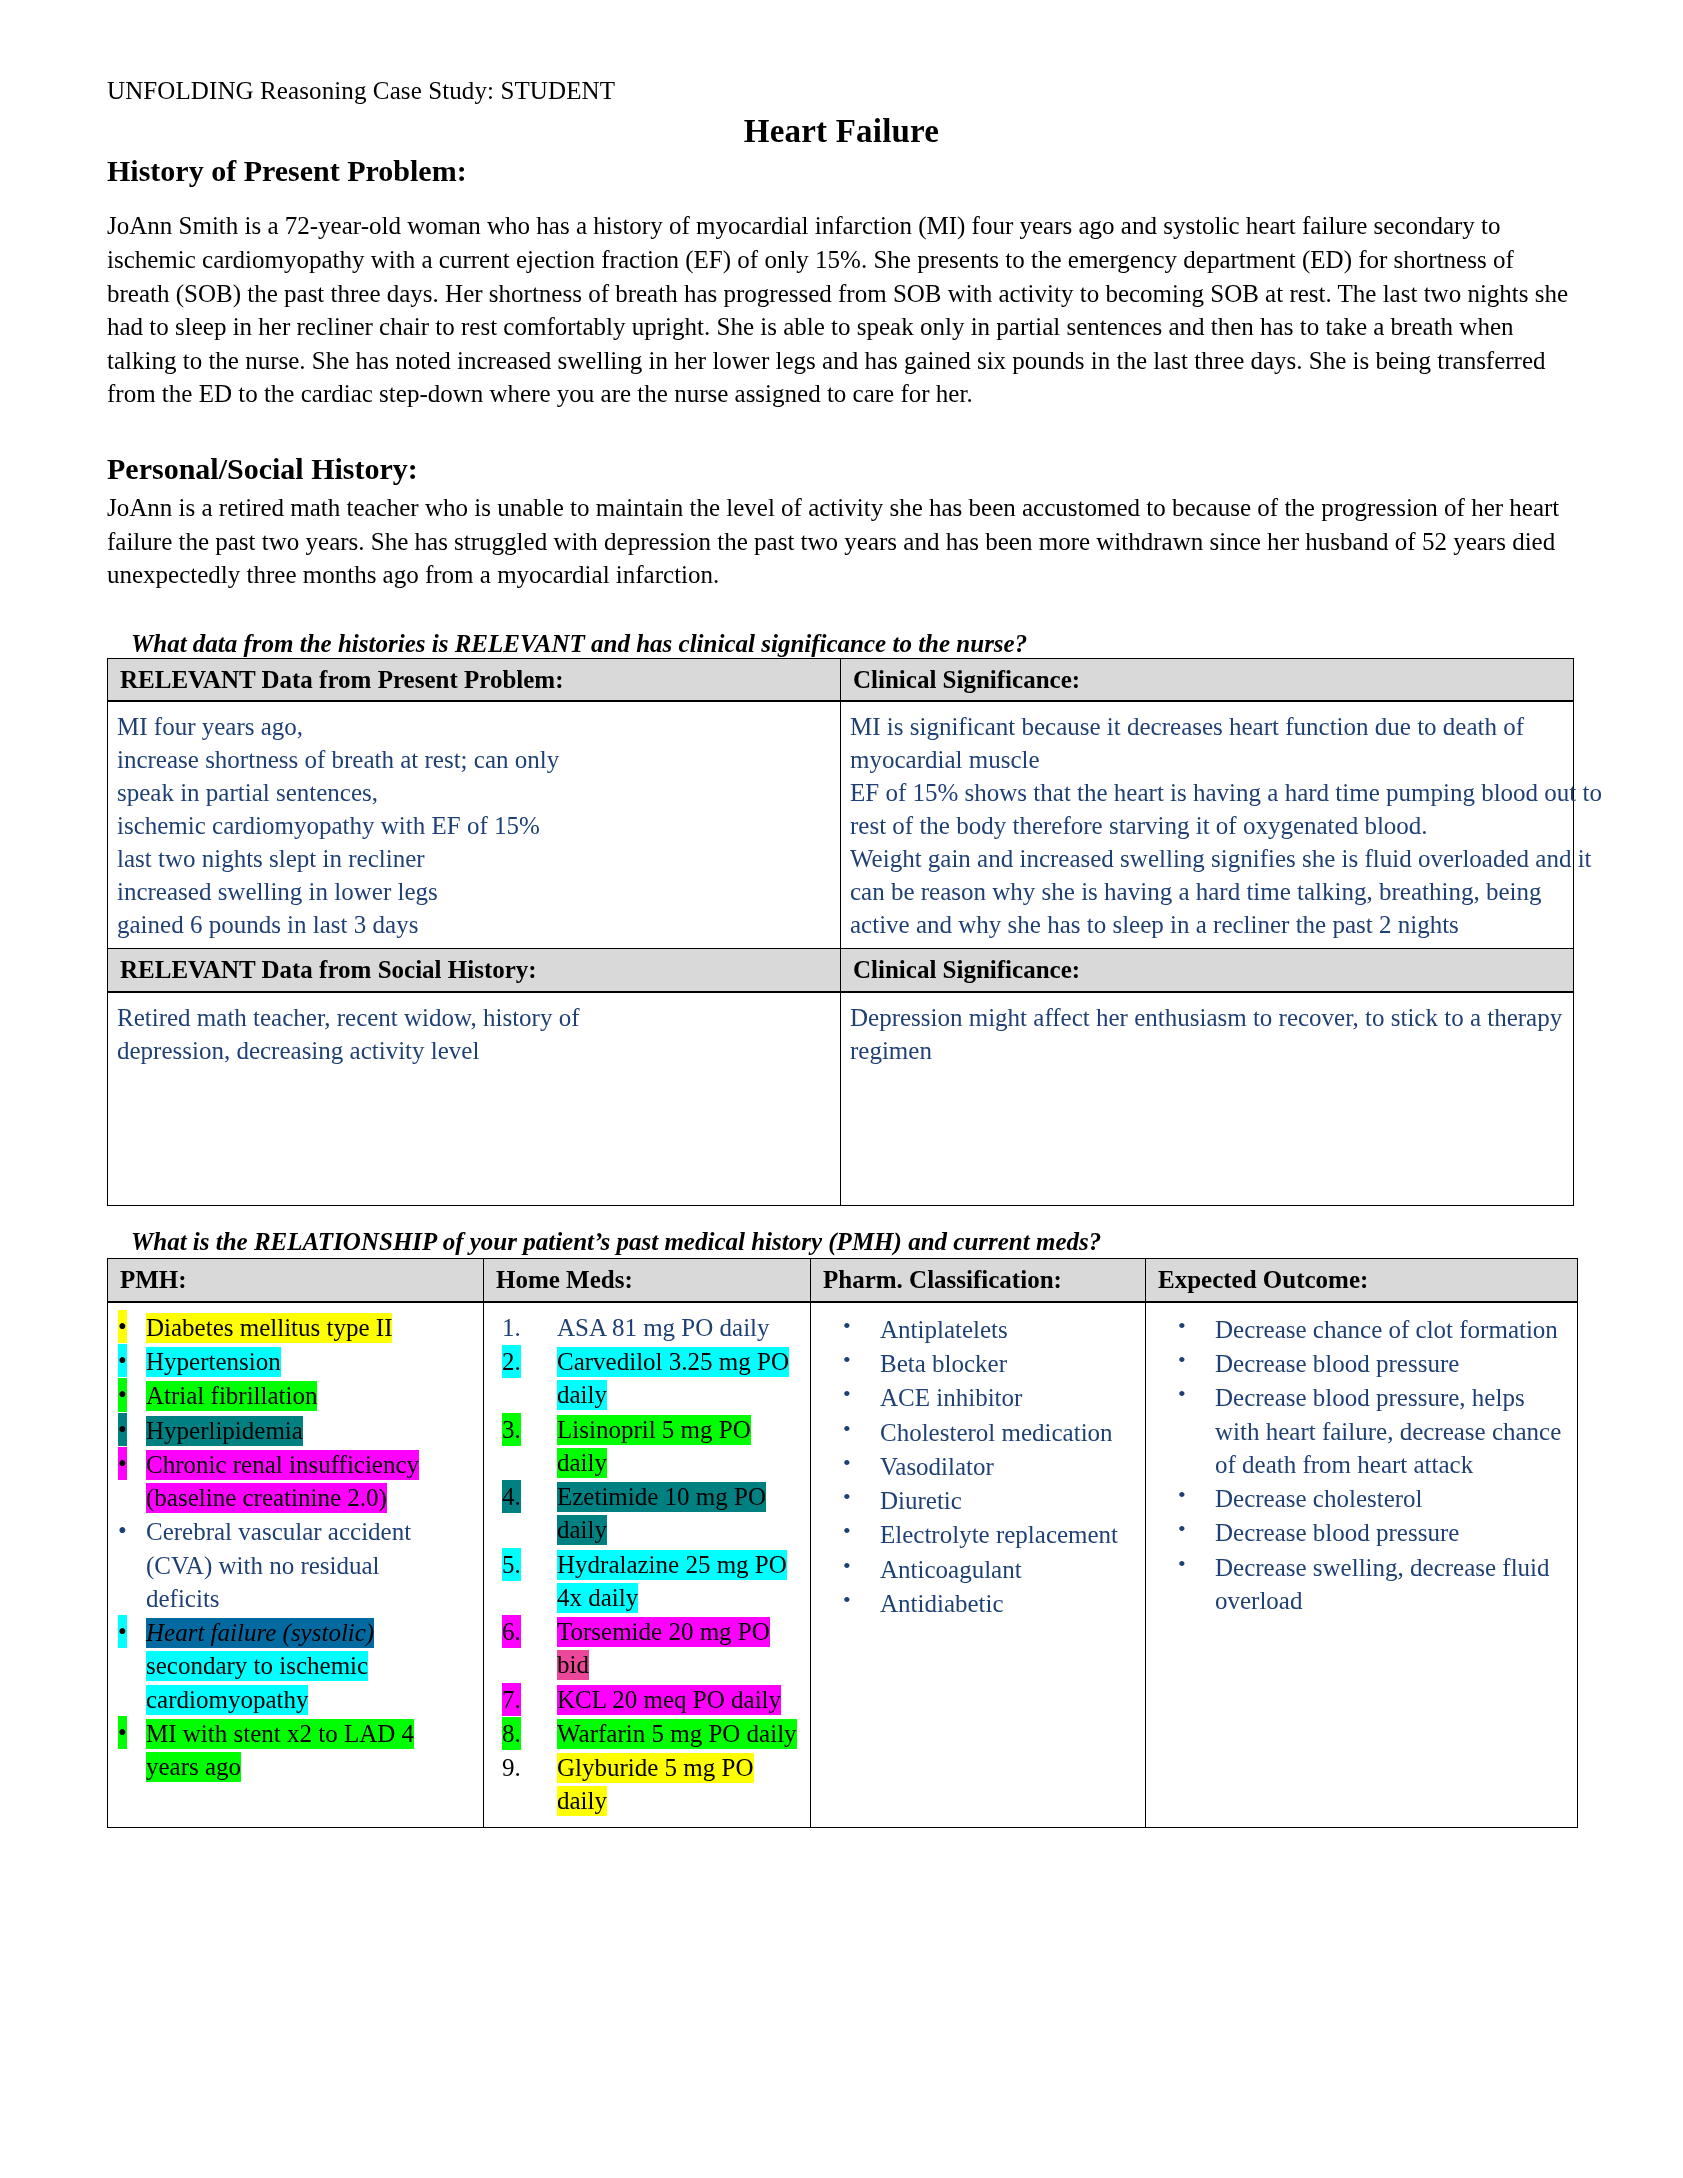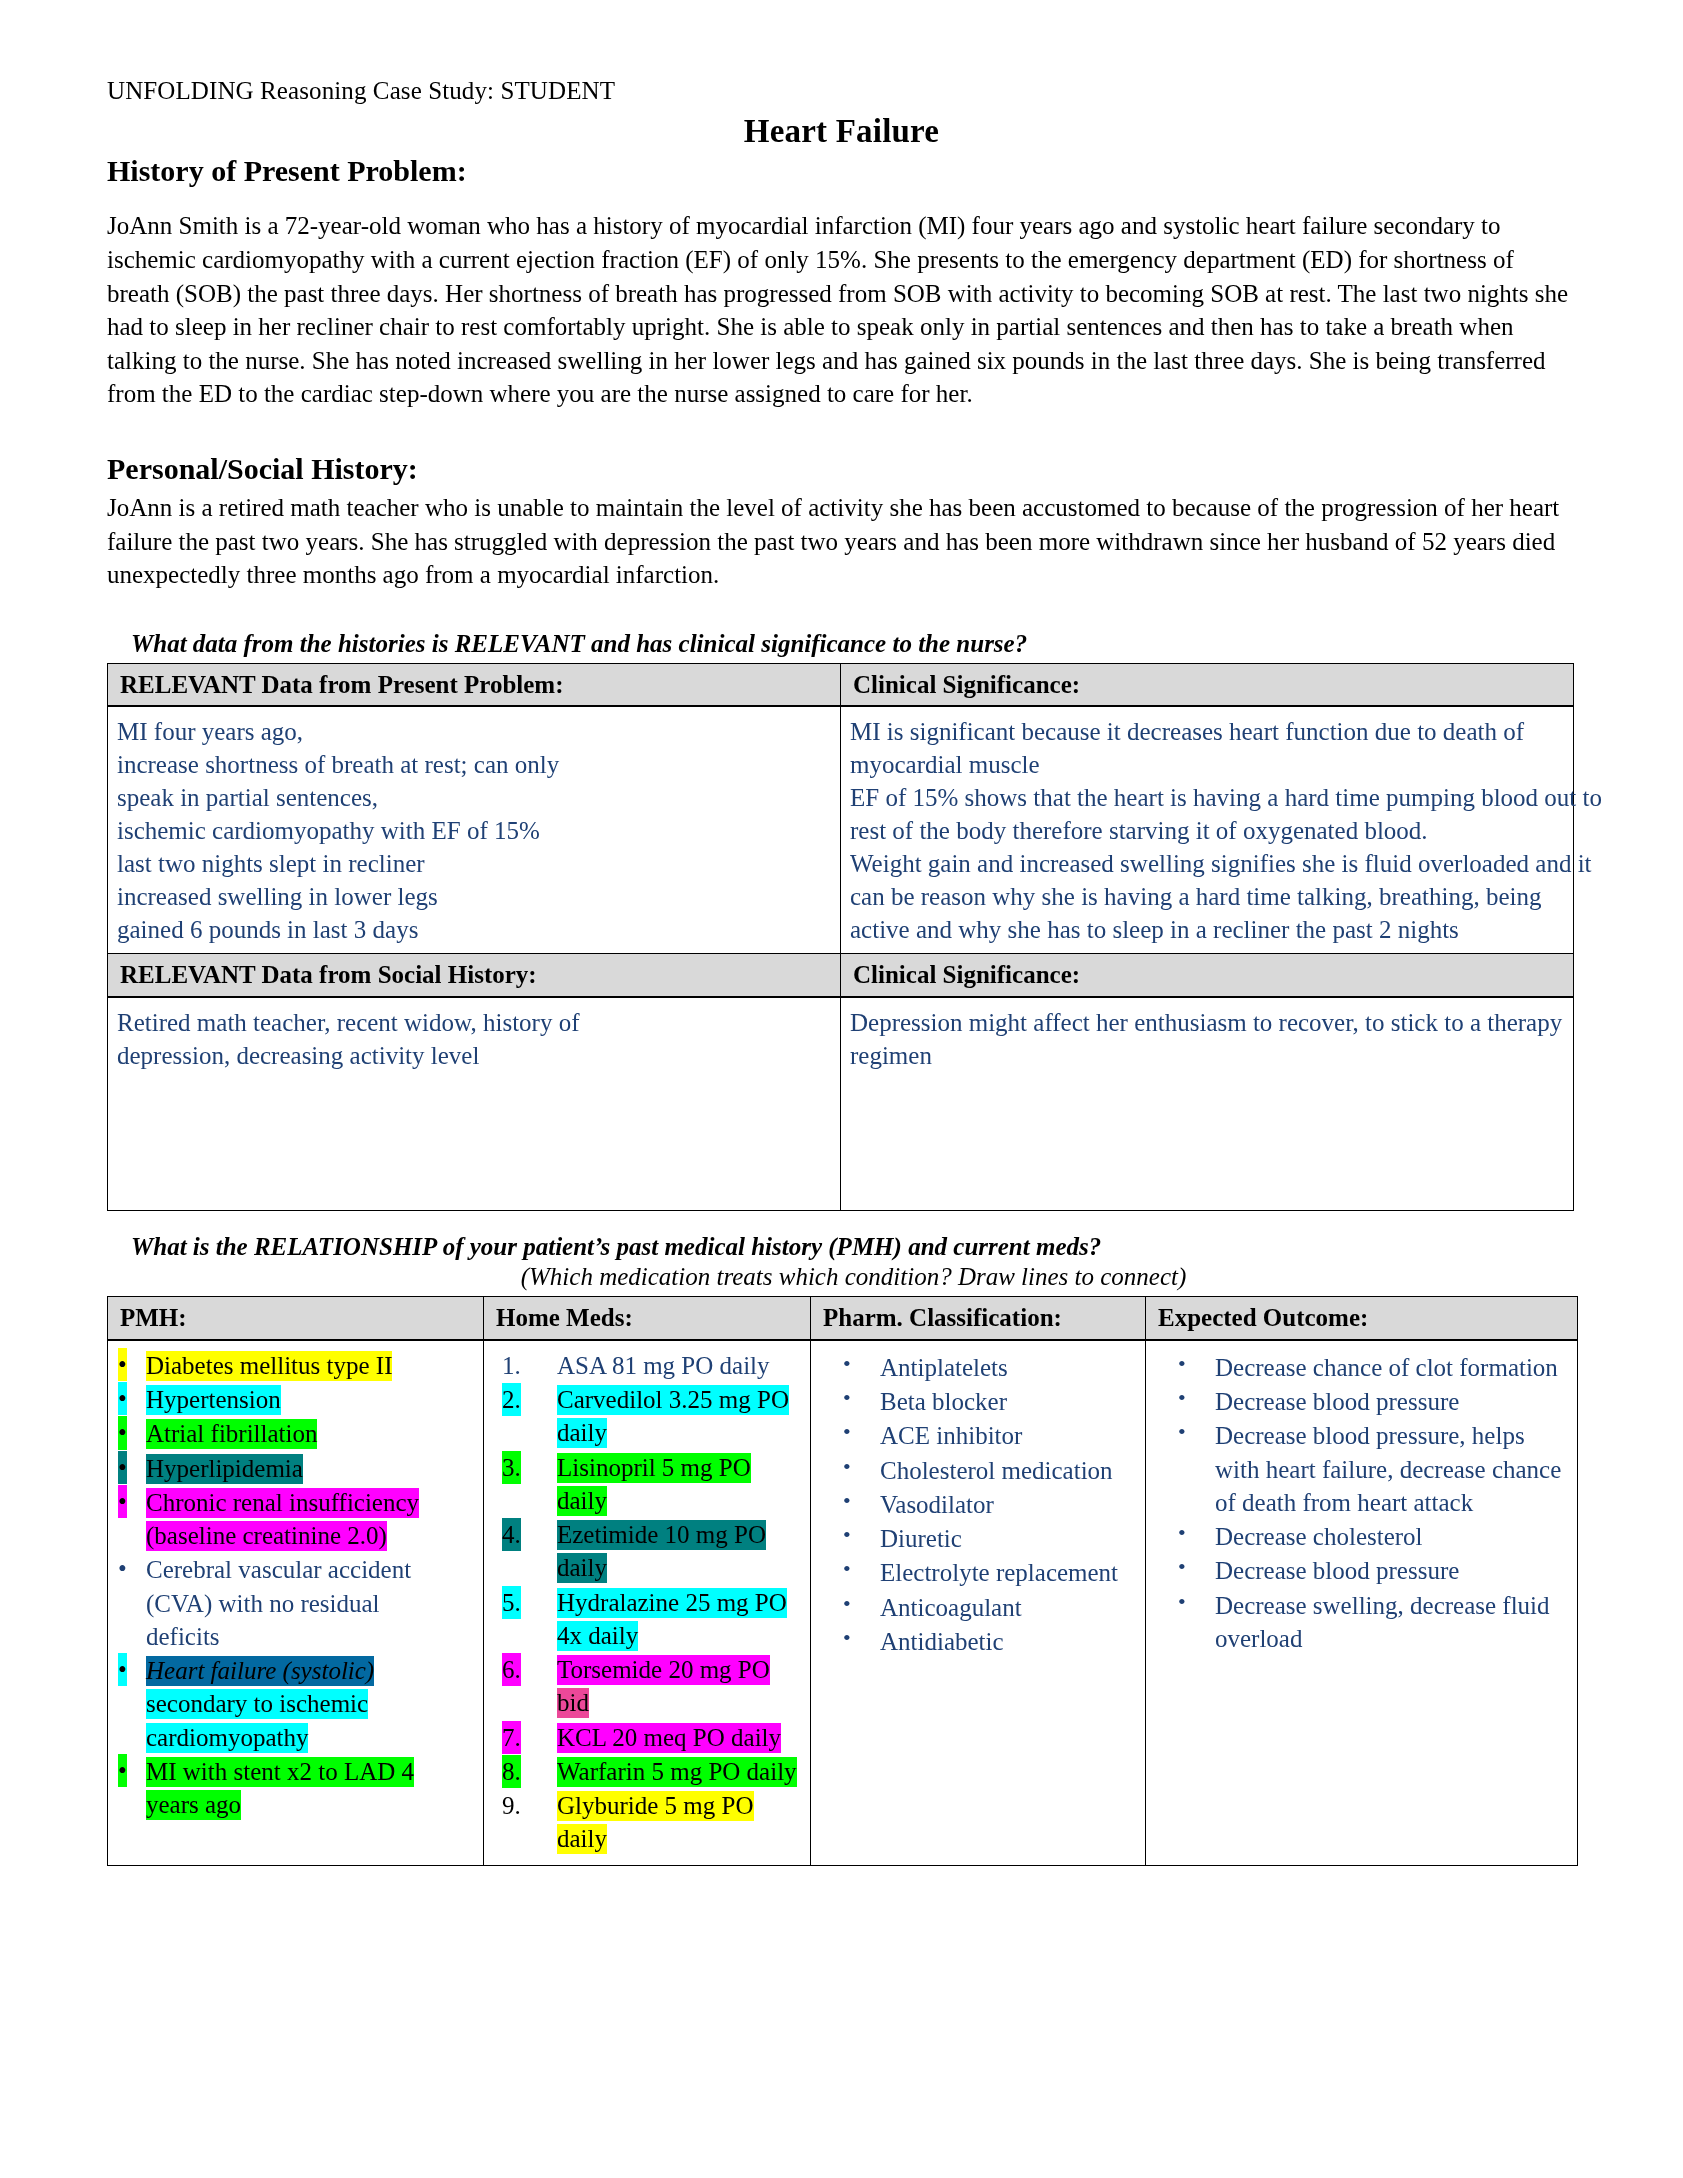--- a/index.html
+++ b/index.html
@@ -48,21 +48,20 @@
     margin-top: 20px;
   }
   .body-para.social { margin-top: 0px; }
 
   
   .question {
     font-size: 25px;
     font-weight: bold;
     font-style: italic;
     margin-top: 38px;
-    margin-bottom: 5px;
     padding-left: 24px;
   }
   .question.q2 { margin-top: 22px; margin-bottom: 2px; }
   .question-sub {
     font-size: 25px;
     font-style: italic;
     text-align: center;
     margin-bottom: 5px;
     padding-left: 24px;
   }
@@ -242,21 +241,20 @@
           <div class="lines" id="socsig-lines">
               <div>Depression might affect her enthusiasm to recover, to stick to a therapy</div>
               <div>regimen</div>
             </div>
         </td>
       </tr>
     </tbody>
   </table>
 
   <div class="question q2">What is the RELATIONSHIP of your patient’s past medical history (PMH) and current meds?</div>
-  <div class="question-sub">(Which medication treats which condition? Draw lines to connect)</div>
 
   <table class="t2">
     <colgroup>
       <col class="c1">
         <col class="c2">
         <col class="c3">
         <col class="c4">
     </colgroup>
     <tbody>
       <tr>

